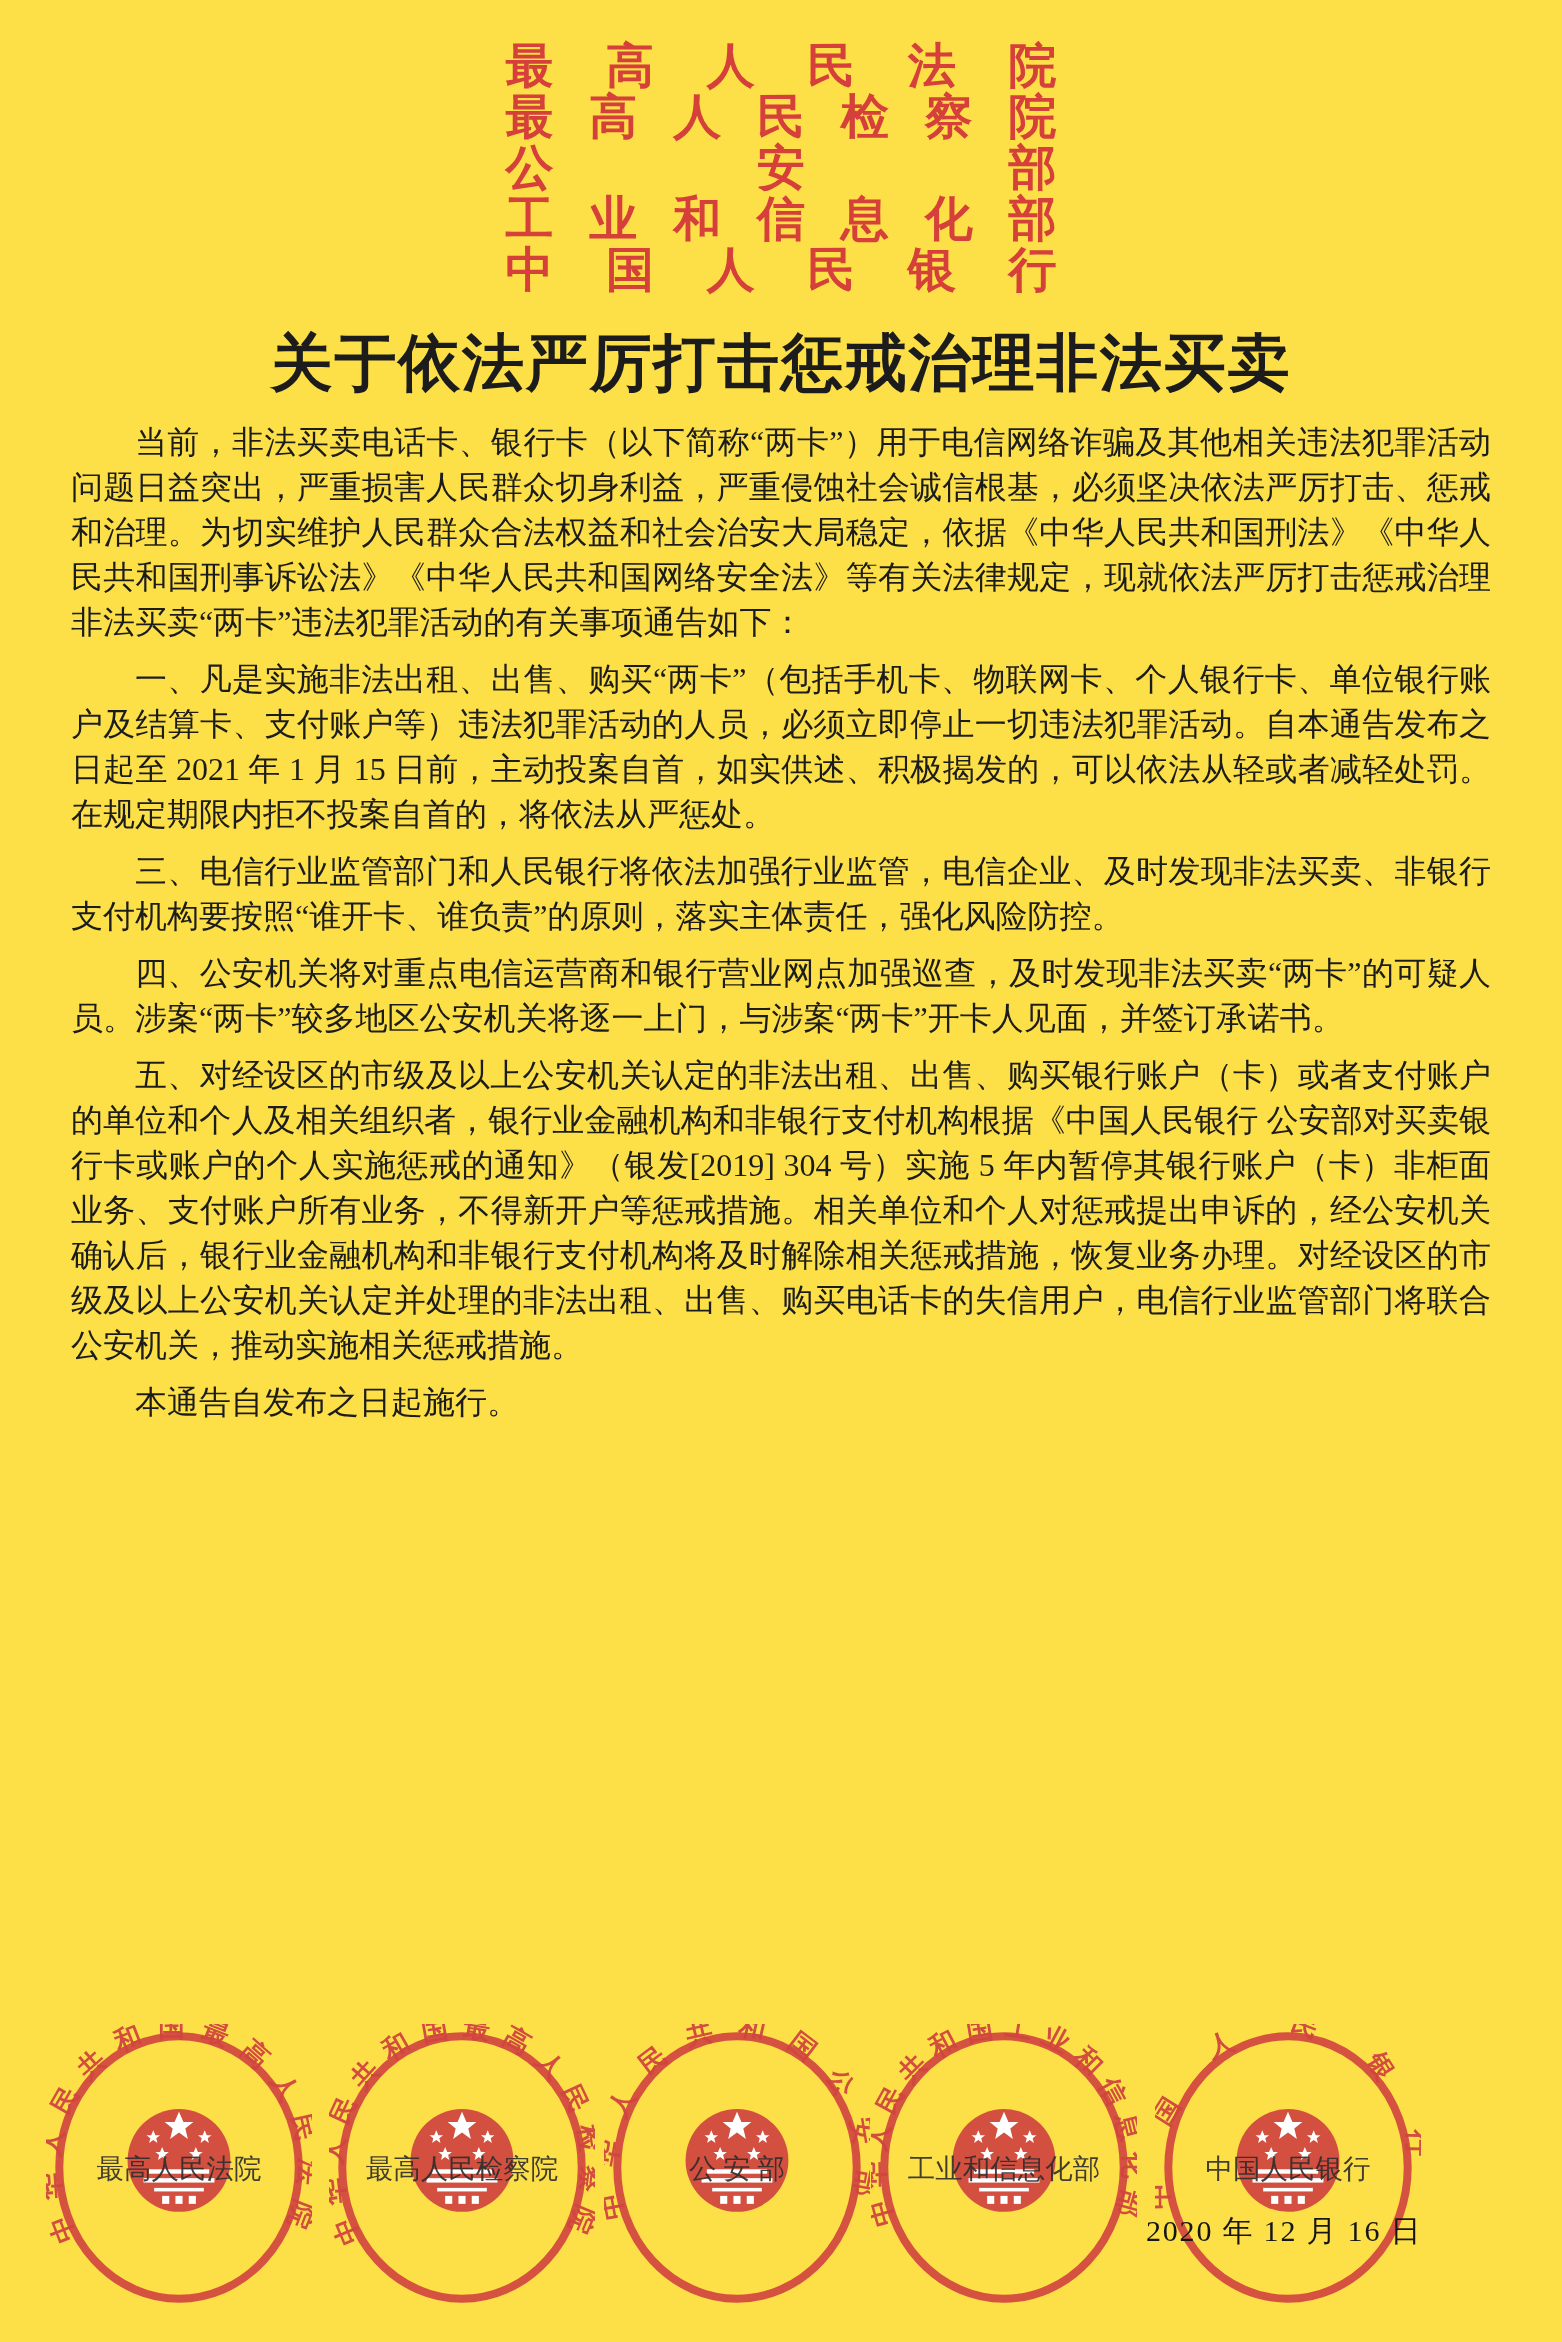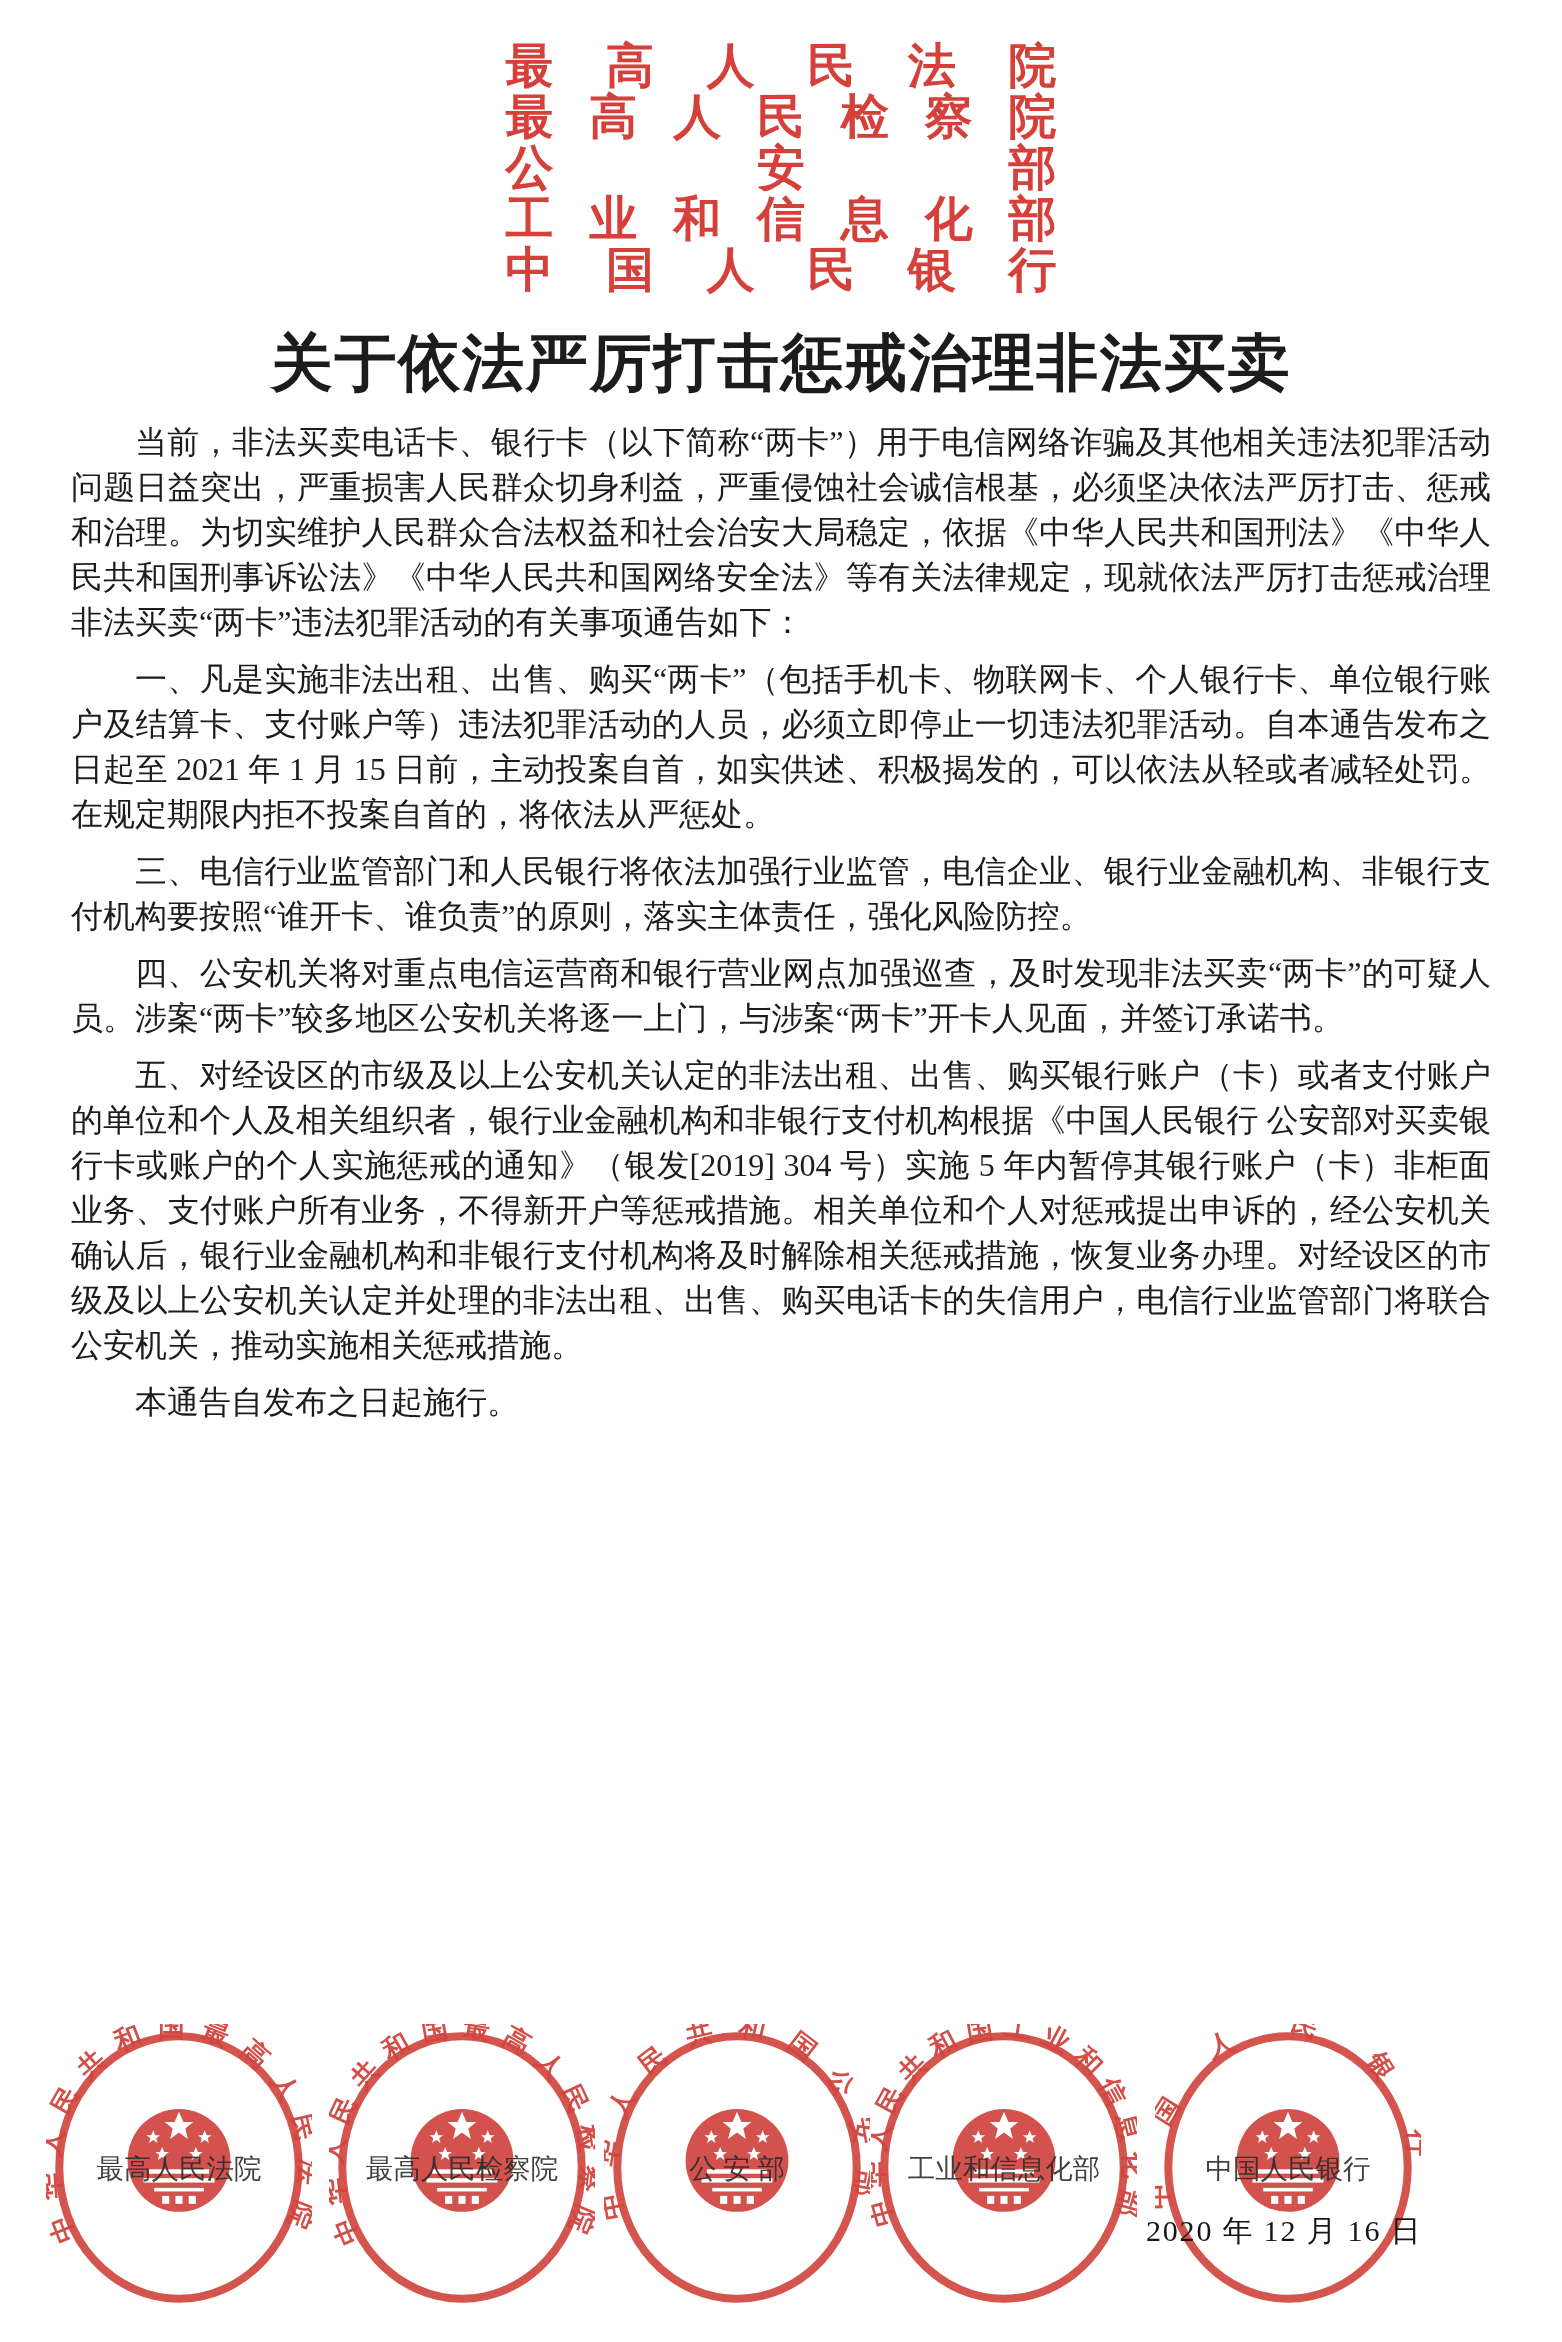--- a/index.html
+++ b/index.html
@@ -5,21 +5,21 @@
   :root{
     --stamp-red:#d0453f;
     --head-red:#d5403a;
     --ink:#1c1c1c;
   }
   html,body{margin:0;padding:0;background:#e9e9e9;}
   .page{
     position:relative;
     width:1562px;height:2343px;
     margin:0 auto;
-    background:#ffffff;
+    background:#fde047;
     overflow:hidden;
     font-family:"Liberation Serif","DejaVu Serif",serif;
     color:var(--ink);
   }
   
   .letterhead{
     width:551px;
     margin:40px auto 0 auto;
   }
   .letterhead .lh-line{
@@ -107,21 +107,21 @@
     <div class="lh-line">中国人民银行</div>
   </div>
 
   <div class="doc-title">
     <div>关于依法严厉打击惩戒治理非法买卖</div>
   </div>
 
   <div class="body-text">
     <p>当前，非法买卖电话卡、银行卡（以下简称“两卡”）用于电信网络诈骗及其他相关违法犯罪活动问题日益突出，严重损害人民群众切身利益，严重侵蚀社会诚信根基，必须坚决依法严厉打击、惩戒和治理。为切实维护人民群众合法权益和社会治安大局稳定，依据《中华人民共和国刑法》《中华人民共和国刑事诉讼法》《中华人民共和国网络安全法》等有关法律规定，现就依法严厉打击惩戒治理非法买卖“两卡”违法犯罪活动的有关事项通告如下：</p>
     <p>一、凡是实施非法出租、出售、购买“两卡”（包括手机卡、物联网卡、个人银行卡、单位银行账户及结算卡、支付账户等）违法犯罪活动的人员，必须立即停止一切违法犯罪活动。自本通告发布之日起至 2021 年 1 月 15 日前，主动投案自首，如实供述、积极揭发的，可以依法从轻或者减轻处罚。在规定期限内拒不投案自首的，将依法从严惩处。</p>
-    <p>三、电信行业监管部门和人民银行将依法加强行业监管，电信企业、银行业金融机构、非银行支付机构要按照“谁开卡、谁负责”的原则，落实主体责任，强化风险防控。</p>
+    <p>三、电信行业监管部门和人民银行将依法加强行业监管，电信企业、及时发现非法买卖、非银行支付机构要按照“谁开卡、谁负责”的原则，落实主体责任，强化风险防控。</p>
     <p>四、公安机关将对重点电信运营商和银行营业网点加强巡查，及时发现非法买卖“两卡”的可疑人员。涉案“两卡”较多地区公安机关将逐一上门，与涉案“两卡”开卡人见面，并签订承诺书。</p>
     <p>五、对经设区的市级及以上公安机关认定的非法出租、出售、购买银行账户（卡）或者支付账户的单位和个人及相关组织者，银行业金融机构和非银行支付机构根据《中国人民银行 公安部对买卖银行卡或账户的个人实施惩戒的通知》（银发[2019] 304 号）实施 5 年内暂停其银行账户（卡）非柜面业务、支付账户所有业务，不得新开户等惩戒措施。相关单位和个人对惩戒提出申诉的，经公安机关确认后，银行业金融机构和非银行支付机构将及时解除相关惩戒措施，恢复业务办理。对经设区的市级及以上公安机关认定并处理的非法出租、出售、购买电话卡的失信用户，电信行业监管部门将联合公安机关，推动实施相关惩戒措施。</p>
     <p>本通告自发布之日起施行。</p>
   </div>
 
   <div class="seal" style="left:46px">
     <svg viewBox="0 0 300 320" width="266" height="287">
       <defs>
           <path id="arc1" d="M 62,273 A 136,148 0 1 1 238,273" fill="none"></path>
         </defs>

